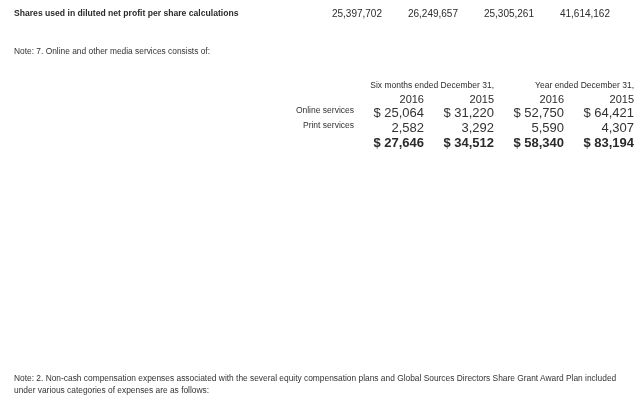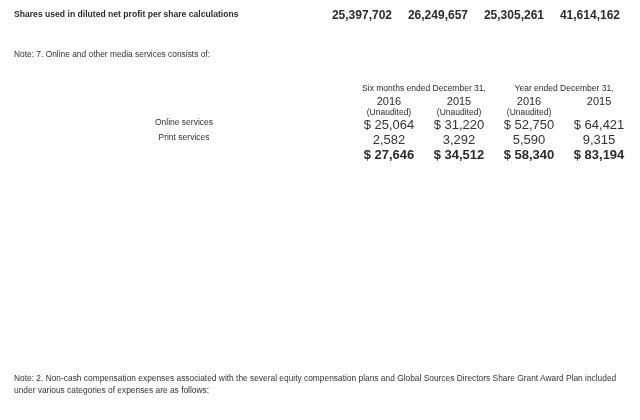--- a/index.html
+++ b/index.html
@@ -19,35 +19,35 @@
     position: relative;
     width: 640px;
     height: 420px;
     box-sizing: border-box;
     padding: 0;
   }
 
   
   .top-row {
     display: flex;
-    align-items: center;
-    padding: 8px 14px 0 14px;
+    align-items: flex-start;
+    padding: 8px 24px 0 14px;
   }
   .top-label {
     font-weight: bold;
     font-size: 8.6px;
     color: #2b2b2b;
     width: 340px;
     line-height: 1.3;
   }
   .top-values {
     display: flex;
     flex: 1;
-    font-weight: bold;
-    font-size: 12px;
+    font-weight: normal;
+    font-size: 10px;
     color: #2b2b2b;
   }
   .top-values .tv {
     width: 70px;
     text-align: right;
     padding-right: 6px;
   }
 
   
   .note {
@@ -71,21 +71,21 @@
     border-collapse: collapse;
     margin: 22px 0 0 0;
     width: 620px;
     margin-left: 14px;
     table-layout: fixed;
   }
   table.fin td, table.fin th {
     padding: 0;
     vertical-align: top;
     font-weight: normal;
-    text-align: center;
+    text-align: right;
   }
   .col-label { width: 340px; }
   .col-num { width: 70px; }
 
   .hdr-group {
     font-weight: bold;
     font-size: 8.5px;
     color: #2b2b2b;
     line-height: 1.55;
     padding-bottom: 14px;
@@ -157,39 +157,32 @@
       <td class="hdr-group" colspan="2">Year ended December 31,</td>
     </tr>
     <tr>
       <td></td>
       <td class="hdr-year">2016</td>
       <td class="hdr-year">2015</td>
       <td class="hdr-year">2016</td>
       <td class="hdr-year">2015</td>
     </tr>
     <tr>
-      <td></td>
-      <td class="hdr-unaud">(Unaudited)</td>
-      <td class="hdr-unaud">(Unaudited)</td>
-      <td class="hdr-unaud">(Unaudited)</td>
-      <td class="hdr-unaud"></td>
-    </tr>
-    <tr>
       <td class="row-label">Online services</td>
       <td class="row-num">$ 25,064</td>
       <td class="row-num">$ 31,220</td>
       <td class="row-num">$ 52,750</td>
       <td class="row-num">$ 64,421</td>
     </tr>
     <tr>
       <td class="row-label">Print services</td>
       <td class="row-num">2,582</td>
       <td class="row-num">3,292</td>
       <td class="row-num">5,590</td>
-      <td class="row-num">9,315</td>
+      <td class="row-num">4,307</td>
     </tr>
     <tr class="total">
       <td class="row-label"></td>
       <td class="row-num">$ 27,646</td>
       <td class="row-num">$ 34,512</td>
       <td class="row-num">$ 58,340</td>
       <td class="row-num">$ 83,194</td>
     </tr>
   </tbody>
     </table>

